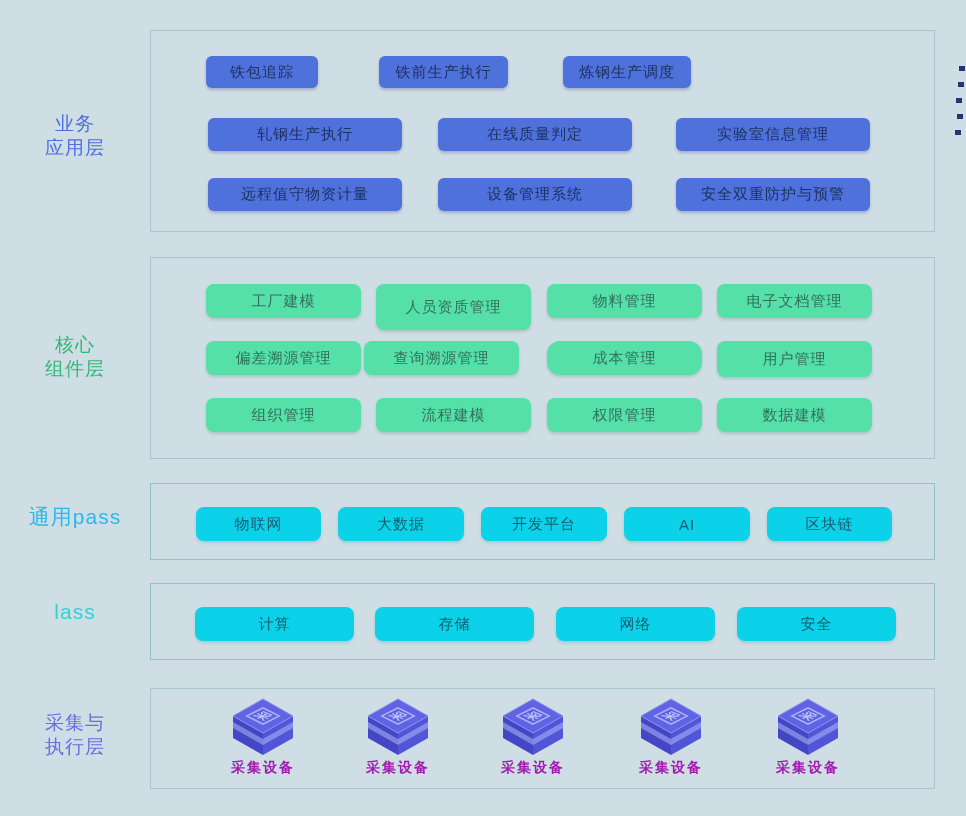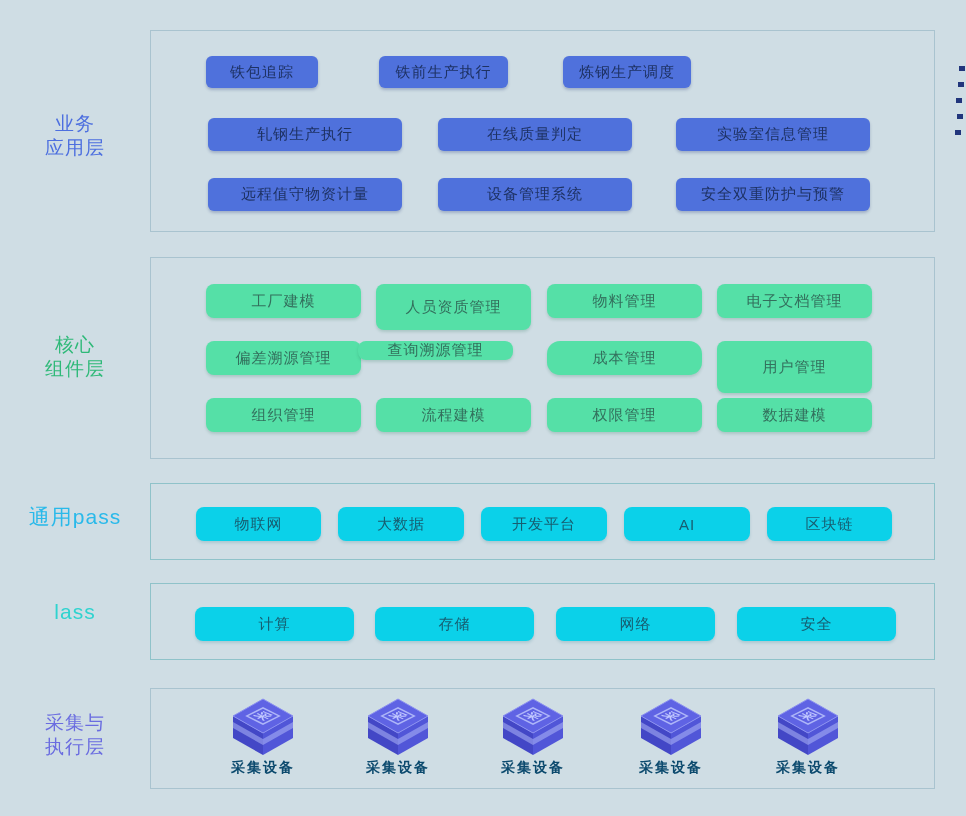--- a/index.html
+++ b/index.html
@@ -41,21 +41,21 @@
   }
   .btn.cyan{
     background:#0bd1e9;color:#175d70;border-radius:8px;
     box-shadow:0 2px 3px rgba(10,110,130,0.18);
   }
 
   .cube-item{position:absolute;top:9px;width:90px;text-align:center;}
   .cube-item svg{display:block;margin:0 auto;}
   .cube-label{
     margin-top:3px;font-size:14px;font-weight:bold;
-    color:#0c4a6e;letter-spacing:2px;white-space:nowrap;
+    color:#a21caf;letter-spacing:2px;white-space:nowrap;
   }
 
   .deco-dot{position:absolute;width:6px;height:5px;background:#21357c;}
 </style>
 </head>
 <body>
 
 <div class="stage">
 
   <div class="layer-label lbl-business">
@@ -91,23 +91,23 @@
     <div class="btn blue" style="left:525px;top:147px;width:194px;height:33px;">安全双重防护与预警</div>
   </div>
 
   <div class="panel" style="top:257px;height:202px;">
     <div class="btn green" style="left:55px;top:26px;width:155px;height:34px;">工厂建模</div>
     <div class="btn green" style="left:225px;top:26px;width:155px;height:46px;">人员资质管理</div>
     <div class="btn green" style="left:396px;top:26px;width:155px;height:34px;">物料管理</div>
     <div class="btn green" style="left:566px;top:26px;width:155px;height:34px;">电子文档管理</div>
 
     <div class="btn green" style="left:55px;top:83px;width:155px;height:34px;">偏差溯源管理</div>
-    <div class="btn green" style="left:207px;top:83px;width:155px;height:19px;">查询溯源管理</div>
+    <div class="btn green" style="left:213px;top:83px;width:155px;height:34px;">查询溯源管理</div>
     <div class="btn green" style="left:396px;top:83px;width:155px;height:34px;border-radius:13px;">成本管理</div>
-    <div class="btn green" style="left:566px;top:83px;width:155px;height:52px;">用户管理</div>
+    <div class="btn green" style="left:566px;top:83px;width:155px;height:36px;">用户管理</div>
 
     <div class="btn green" style="left:55px;top:140px;width:155px;height:34px;">组织管理</div>
     <div class="btn green" style="left:225px;top:140px;width:155px;height:34px;">流程建模</div>
     <div class="btn green" style="left:396px;top:140px;width:155px;height:34px;">权限管理</div>
     <div class="btn green" style="left:566px;top:140px;width:155px;height:34px;">数据建模</div>
   </div>
 
   <div class="panel teal" style="top:483px;height:77px;">
     <div class="btn cyan" style="left:45px;top:23px;width:125px;height:34px;">物联网</div>
     <div class="btn cyan" style="left:187px;top:23px;width:126px;height:34px;">大数据</div>

